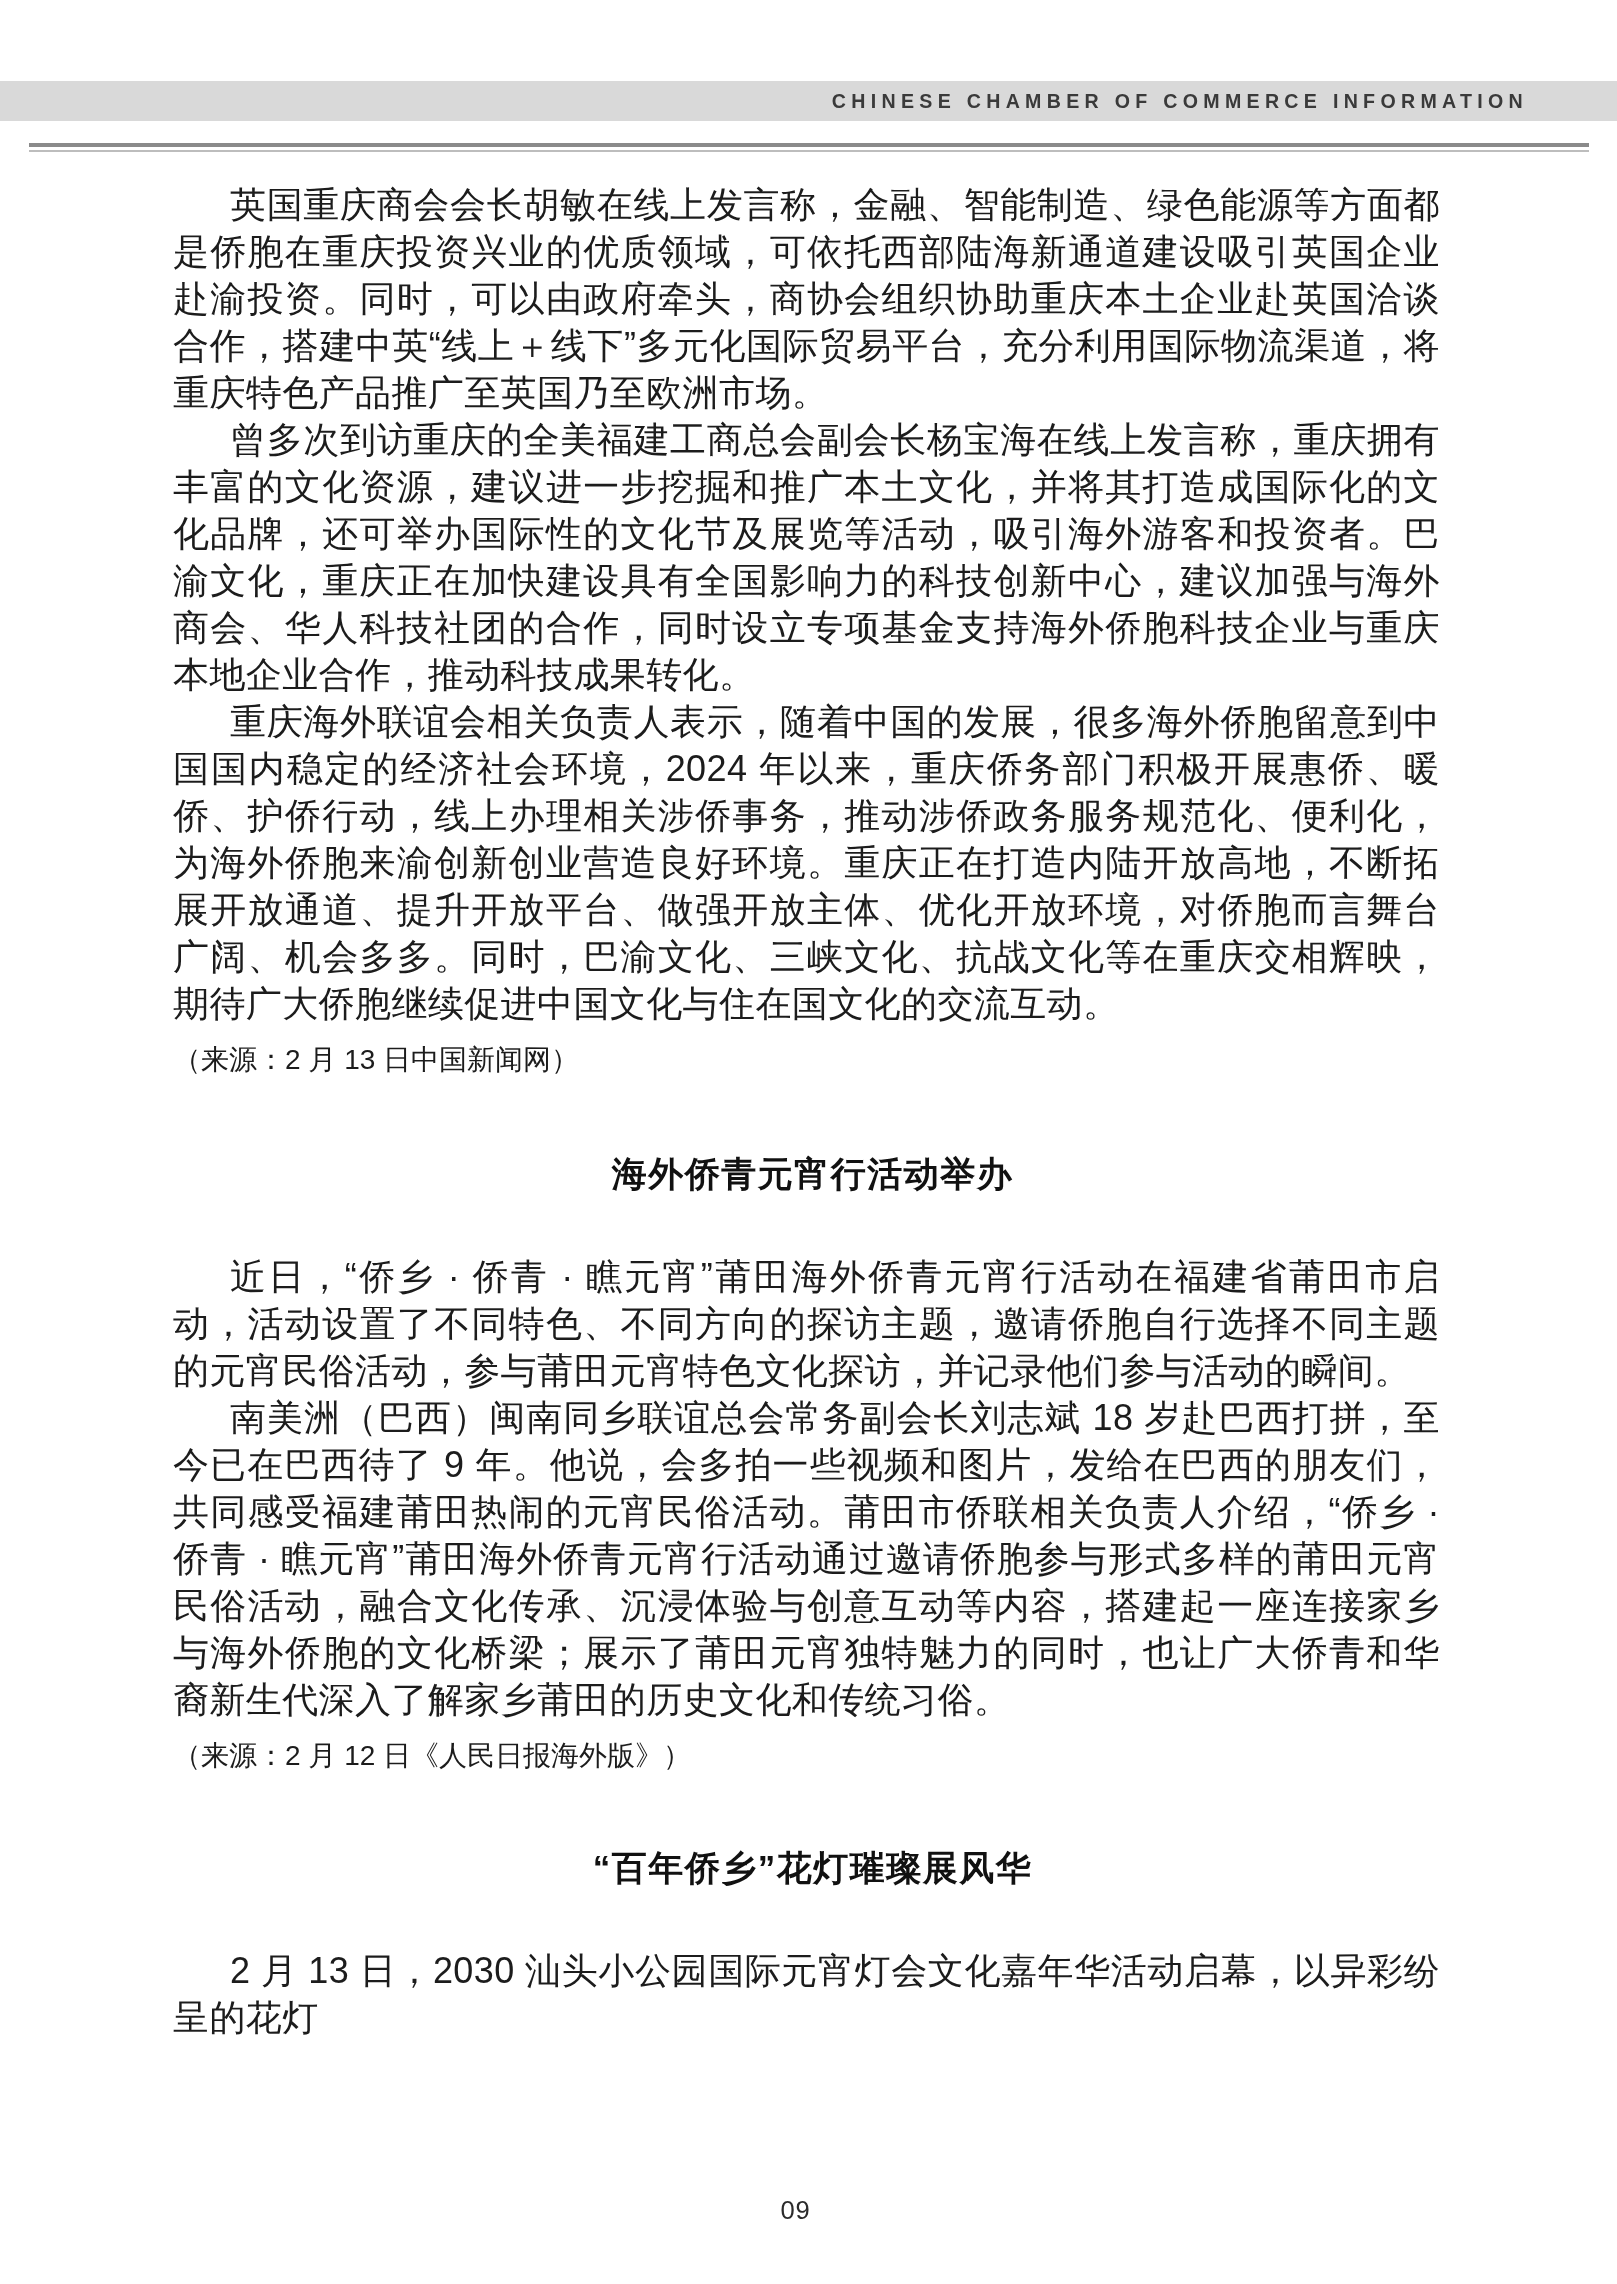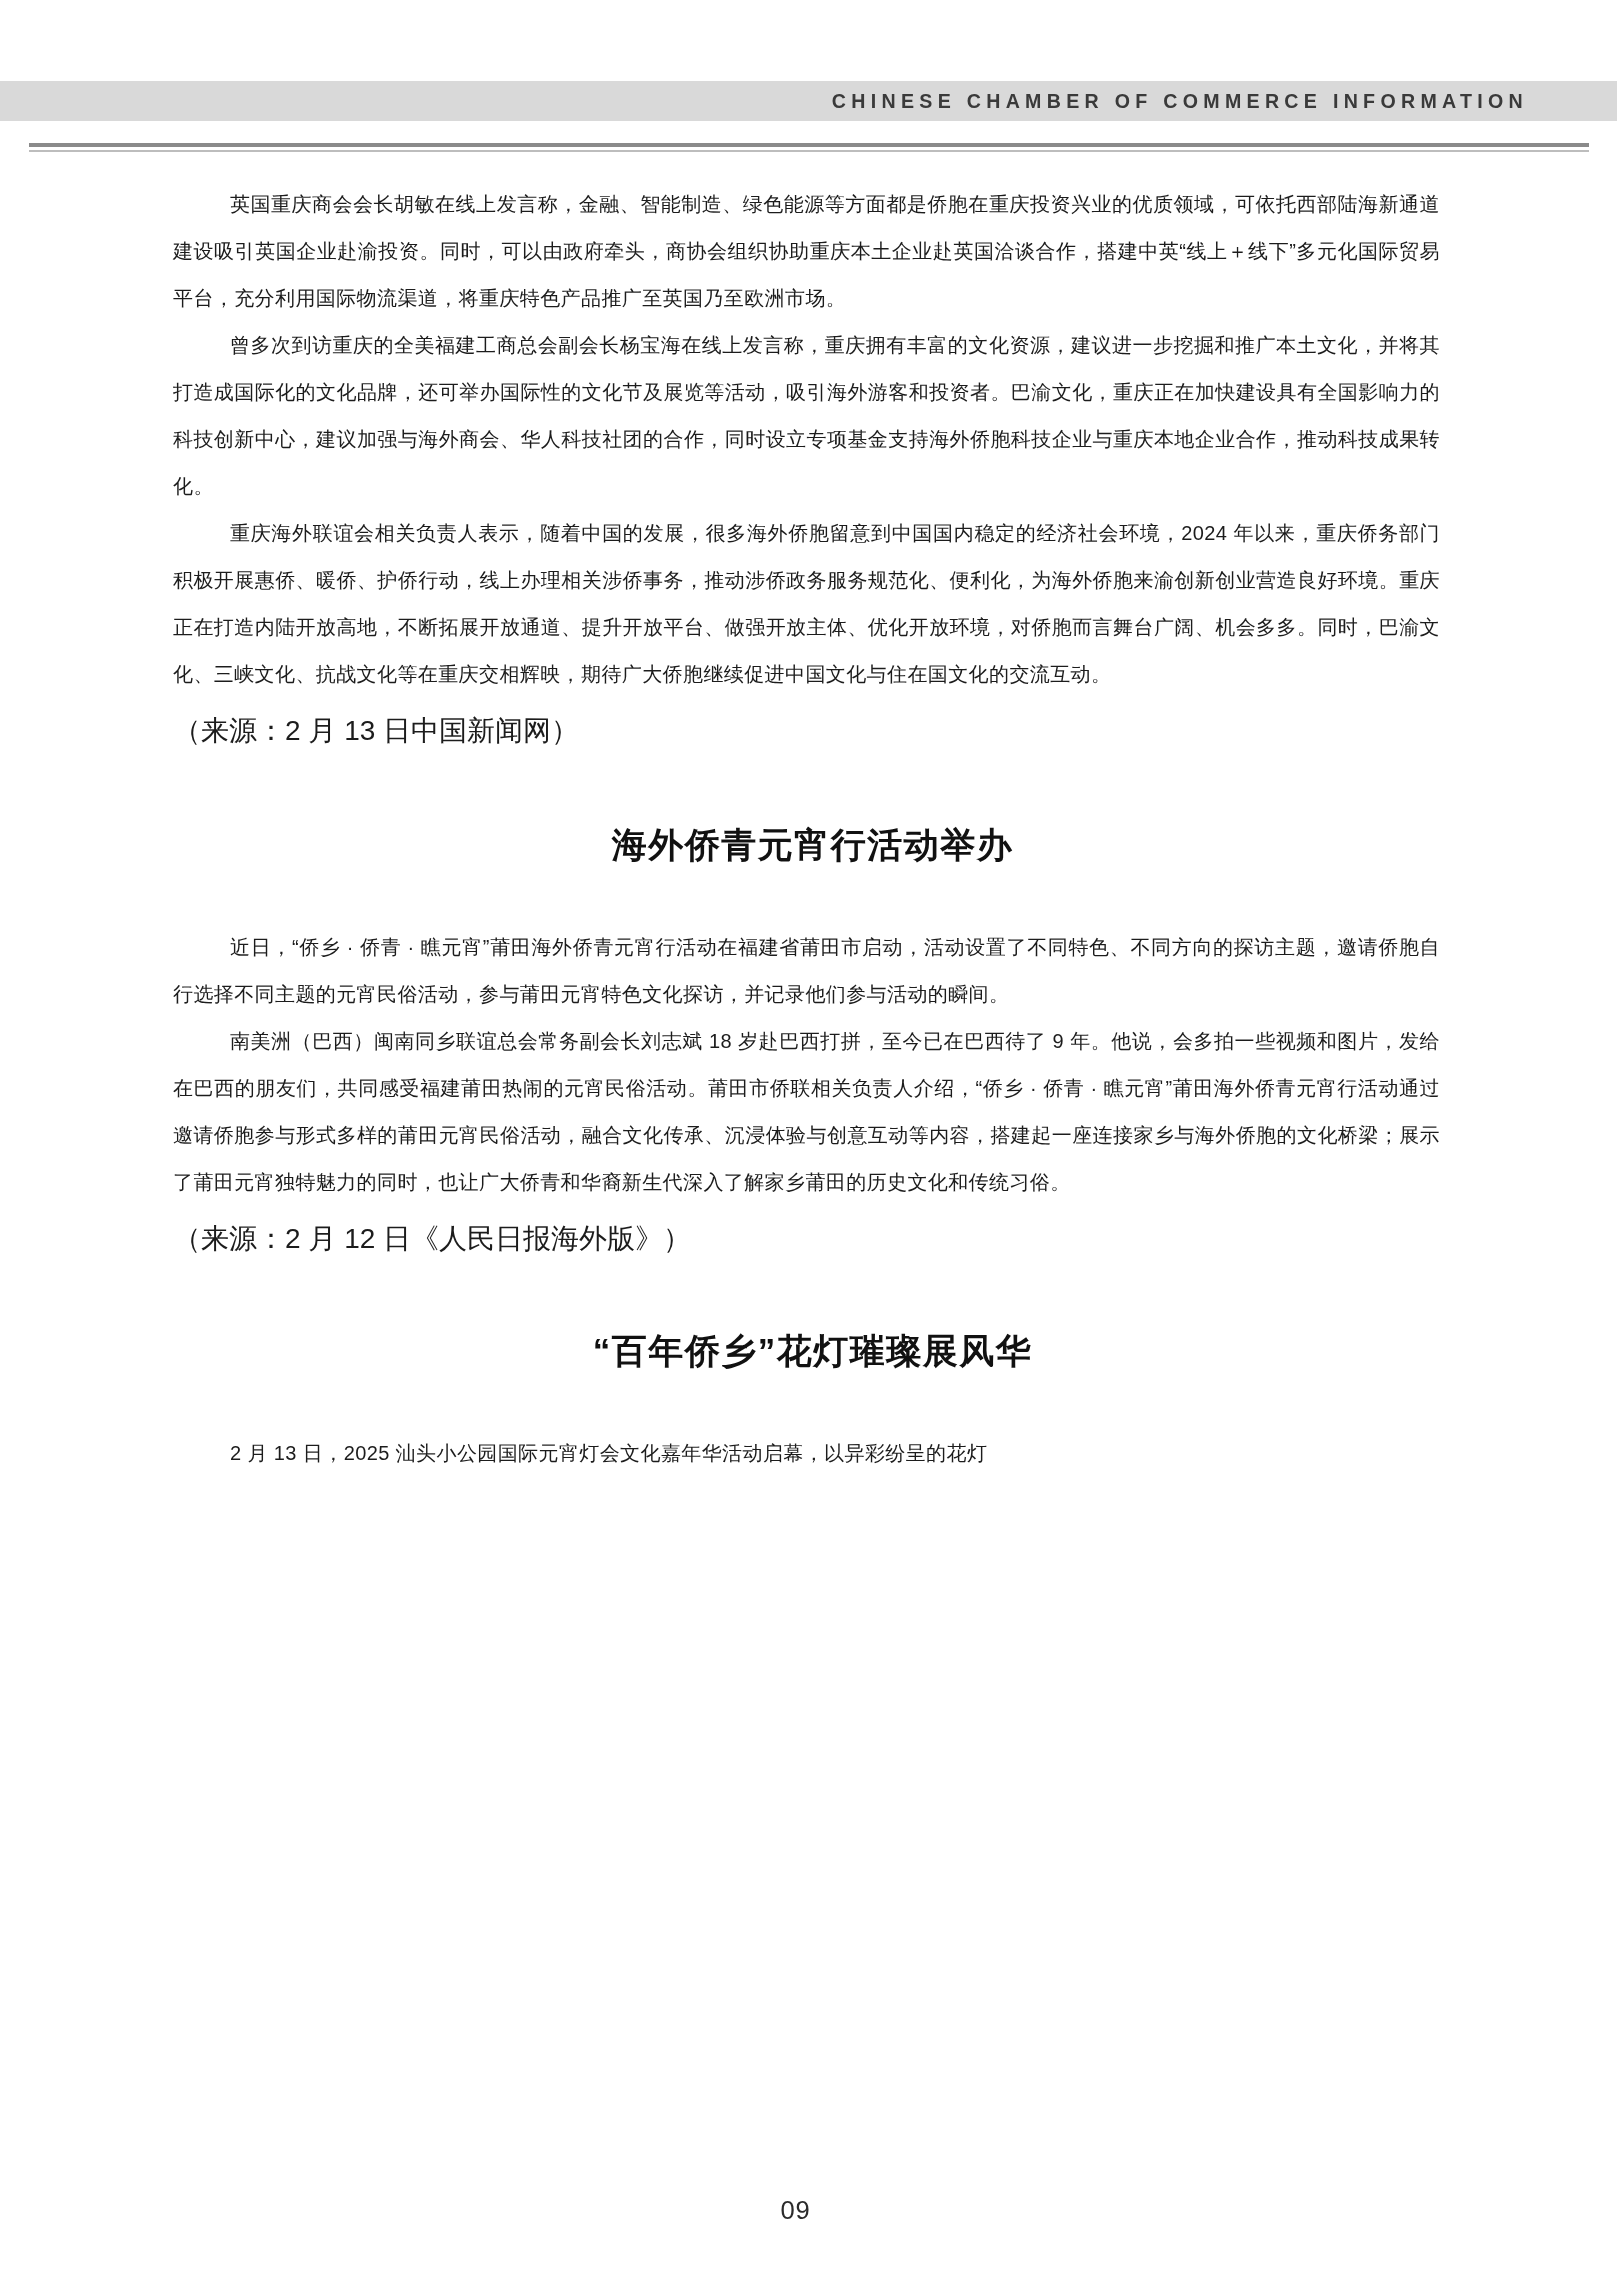--- a/index.html
+++ b/index.html
@@ -56,21 +56,21 @@
   
   .page-body {
     position: absolute;
     top: 181px;
     left: 173px;
     width: 1279px;
   }
 
   p.para {
     margin: 0 12px 0 0;
-    font-size: 20px;
+    font-size: 36px;
     line-height: 47px;
     text-align: justify;
     text-justify: inter-ideograph;
     text-indent: 57px;
     color: #1c1c1c;
     letter-spacing: 0.4px;
   }
   p.para + p.para {
     margin-top: 0;
   }
@@ -128,18 +128,18 @@
   <div class="spacer-before-title"></div>
   <h2 class="article-title">海外侨青元宵行活动举办</h2>
   <div class="spacer-after-title"></div>
   <p class="para">近日，“侨乡 · 侨青 · 瞧元宵”莆田海外侨青元宵行活动在福建省莆田市启动，活动设置了不同特色、不同方向的探访主题，邀请侨胞自行选择不同主题的元宵民俗活动，参与莆田元宵特色文化探访，并记录他们参与活动的瞬间。</p>
   <p class="para">南美洲（巴西）闽南同乡联谊总会常务副会长刘志斌 18 岁赴巴西打拼，至今已在巴西待了 9 年。他说，会多拍一些视频和图片，发给在巴西的朋友们，共同感受福建莆田热闹的元宵民俗活动。莆田市侨联相关负责人介绍，“侨乡 · 侨青 · 瞧元宵”莆田海外侨青元宵行活动通过邀请侨胞参与形式多样的莆田元宵民俗活动，融合文化传承、沉浸体验与创意互动等内容，搭建起一座连接家乡与海外侨胞的文化桥梁；展示了莆田元宵独特魅力的同时，也让广大侨青和华裔新生代深入了解家乡莆田的历史文化和传统习俗。</p>
   <div class="source-line">（来源：2 月 12 日《人民日报海外版》）</div>
 
   <div class="spacer-between-sections"></div>
   <h2 class="article-title">“百年侨乡”花灯璀璨展风华</h2>
   <div class="spacer-after-title"></div>
-  <p class="para">2 月 13 日，2025 汕头小公园国际元宵灯会文化嘉年华活动启幕，以异彩纷呈的花灯</p>
+  <p class="para">2 月 13 日，2030 汕头小公园国际元宵灯会文化嘉年华活动启幕，以异彩纷呈的花灯</p>
 
 </div>
 
 <div class="page-number">09</div>
 
 
 </body></html>

